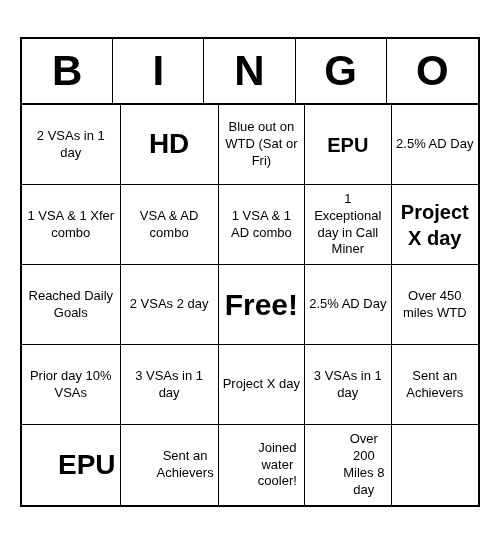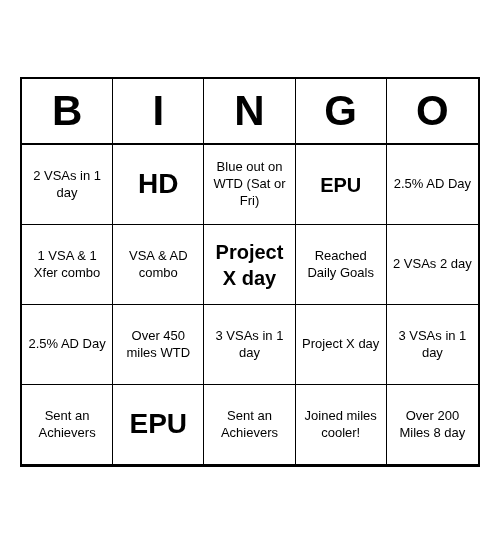--- a/index.html
+++ b/index.html
@@ -96,27 +96,31 @@
       <div class="bingo-header-cell">O</div>
     </div>
   <div class="bingo-grid">
   <div class="bingo-cell">2 VSAs in 1 day</div>
       <div class="bingo-cell large-text">HD</div>
       <div class="bingo-cell">Blue out on WTD (Sat or Fri)</div>
       <div class="bingo-cell medium-text">EPU</div>
       <div class="bingo-cell">2.5% AD Day</div>
       <div class="bingo-cell">1 VSA &amp; 1 Xfer combo</div>
       <div class="bingo-cell">VSA &amp; AD combo</div>
+      <div class="bingo-cell">1 VSA &amp; 1 AD combo</div>
+      <div class="bingo-cell">1 Exceptional day in Call Miner</div>
       <div class="bingo-cell medium-text">Project X day</div>
       <div class="bingo-cell">Reached Daily Goals</div>
       <div class="bingo-cell">2 VSAs 2 day</div>
+      <div class="bingo-cell free">Free!</div>
       <div class="bingo-cell">2.5% AD Day</div>
       <div class="bingo-cell">Over 450 miles WTD</div>
+      <div class="bingo-cell">Prior day 10% VSAs</div>
       <div class="bingo-cell">3 VSAs in 1 day</div>
       <div class="bingo-cell">Project X day</div>
       <div class="bingo-cell">3 VSAs in 1 day</div>
       <div class="bingo-cell">Sent an Achievers</div>
       <div class="bingo-cell large-text">EPU</div>
       <div class="bingo-cell">Sent an Achievers</div>
-      <div class="bingo-cell">Joined miles cooler!</div>
+      <div class="bingo-cell">Joined water cooler!</div>
       <div class="bingo-cell">Over 200 Miles 8 day</div>
     </div>
 </div>
 
 </body></html>

